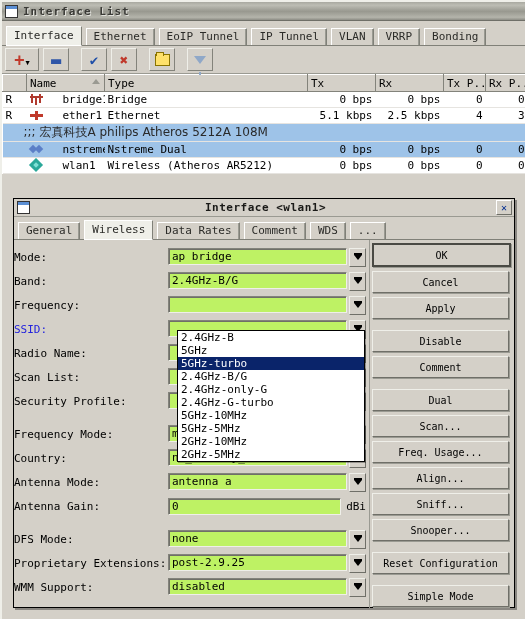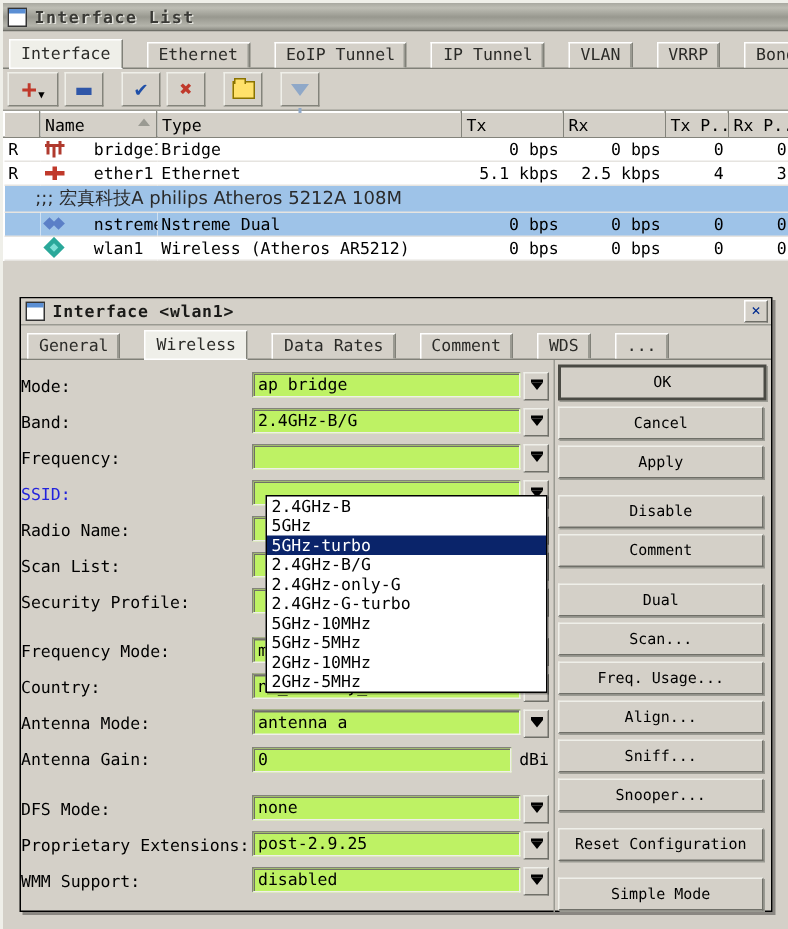--- a/index.html
+++ b/index.html
@@ -32,21 +32,21 @@
     font-size:11px;font-weight:bold;color:#3a3a36;letter-spacing:1px;
     text-shadow:1px 1px 0 #e2e2dc;
   }
 
   
   .tabstrip{
     height:21px;padding:3px 0 0 4px;display:flex;align-items:flex-end;
     background:#d4d0c8;border-bottom:1px solid #808078;
   }
   .tab{
-    height:16px;line-height:16px;padding:0 7px;margin-right:16px;
+    height:16px;line-height:16px;padding:0 7px;margin-right:4px;
     background:#d4d0c8;border:1px solid #fff;border-right-color:#808078;
     border-bottom:none;font-size:11px;color:#2b2b28;white-space:nowrap;
     box-shadow:inset -1px 0 0 #9a9a92;
   }
   .tab.active{
     background:#efefe9;height:18px;line-height:18px;margin-bottom:-1px;
     position:relative;z-index:3;box-shadow:none;
     border:1px solid #fff;border-right:1px solid #808078;
   }
 
@@ -116,21 +116,21 @@
     box-shadow:2px 2px 0 rgba(0,0,0,.35);
   }
   #dlg .dtitle{
     height:17px;background:#d4d0c8;display:flex;align-items:center;
     padding:0 2px 0 3px;border-bottom:1px solid #9a9a92;
   }
   #dlg .dtitle .wicon{
     width:11px;height:11px;margin-right:5px;background:#fff;border:1px solid #333;position:relative;flex:none;
   }
   #dlg .dtitle .wicon:before{content:"";position:absolute;left:0;top:0;right:0;height:3px;background:#5b8fd4;}
-  #dlg .dtitle .ttl{font-weight:bold;font-size:11px;color:#1a1a18;flex:1;letter-spacing:.5px;}
+  #dlg .dtitle .ttl{font-weight:bold;font-size:11px;color:#1a1a18;flex:1;letter-spacing:.5px;text-align:center;}
   .closebtn{
     width:14px;height:13px;background:#d4d0c8;
     border:1px solid #fff;border-right-color:#6f6f68;border-bottom-color:#6f6f68;
     display:flex;align-items:center;justify-content:center;
     font-size:10px;font-weight:bold;color:#002b8f;line-height:1;
   }
   .dtabs{
     height:20px;padding:2px 12px 0 4px;display:flex;align-items:flex-end;
     border-bottom:1px solid #808078;
   }

